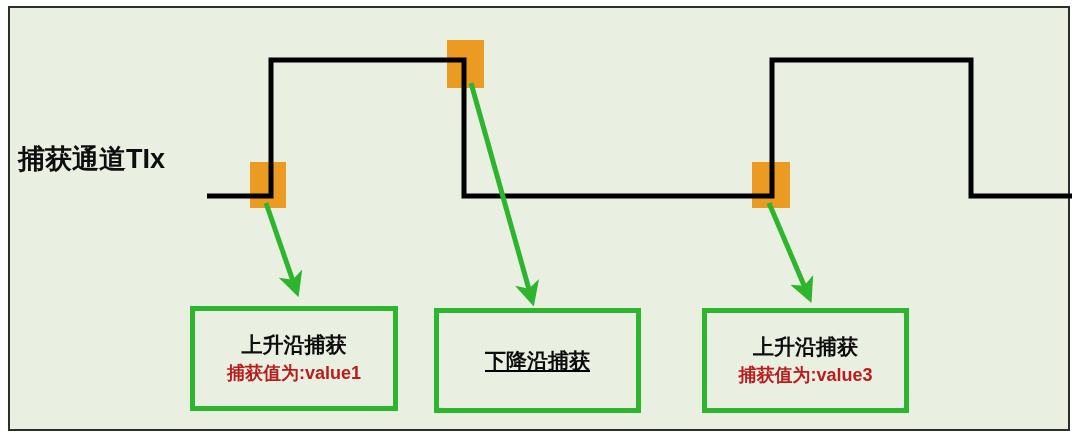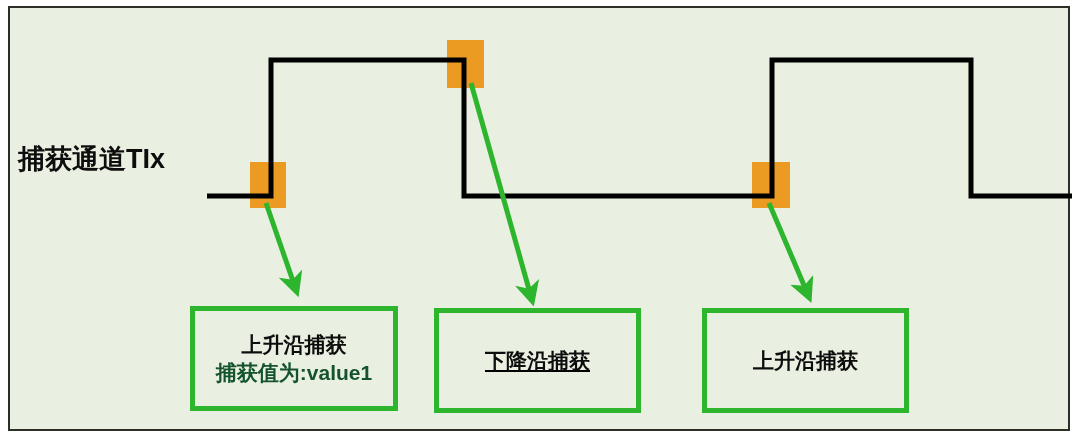--- a/index.html
+++ b/index.html
@@ -58,23 +58,23 @@
     gap: 4px;
   }
   .capture-box .edge-type {
     font-size: 21px;
     font-weight: bold;
     color: #0d0d0d;
     white-space: nowrap;
     line-height: 24px;
   }
   .capture-box .capture-value {
-    font-size: 21px;
+    font-size: 18px;
     font-weight: bold;
-    color: #14532d;
+    color: #b91c1c;
     white-space: nowrap;
     line-height: 24px;
   }
   #box-1 { left: 190px; top: 306px; width: 208px; height: 105px; }
   #box-2 { left: 434px; top: 308px; width: 207px; height: 105px; text-decoration: underline; }
   #box-3 { left: 702px; top: 308px; width: 207px; height: 105px; }
 </style>
 </head>
 <body>
 
@@ -106,15 +106,16 @@
     <div class="edge-type">上升沿捕获</div>
     <div class="capture-value">捕获值为:value1</div>
   </div>
 
   <div class="capture-box" id="box-2">
     <div class="edge-type">下降沿捕获</div>
   </div>
 
   <div class="capture-box" id="box-3">
     <div class="edge-type">上升沿捕获</div>
+    <div class="capture-value">捕获值为:value3</div>
   </div>
 
 </div>
 
 </body></html>

